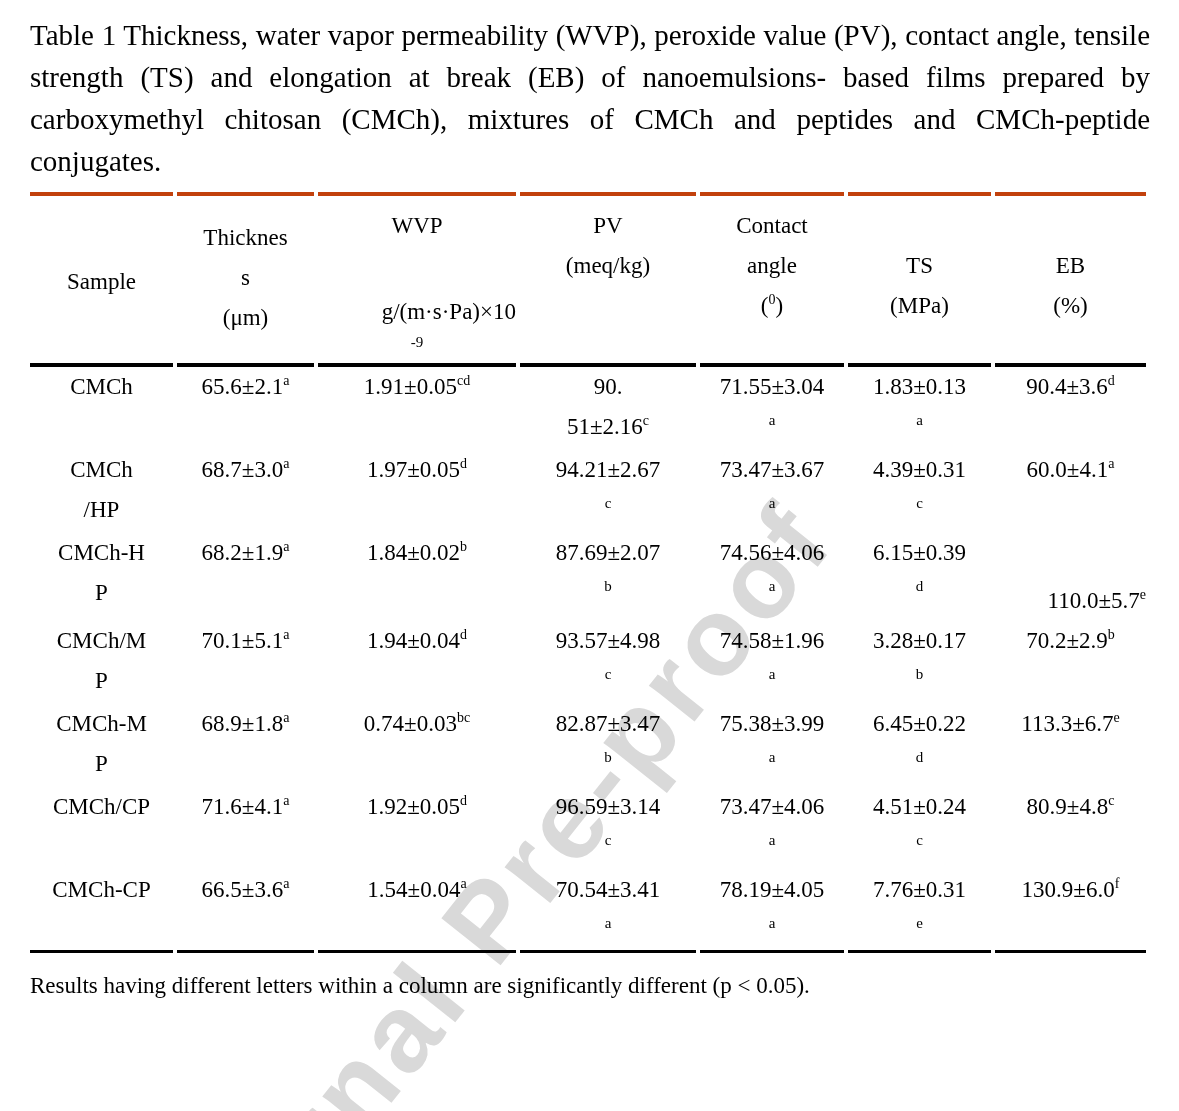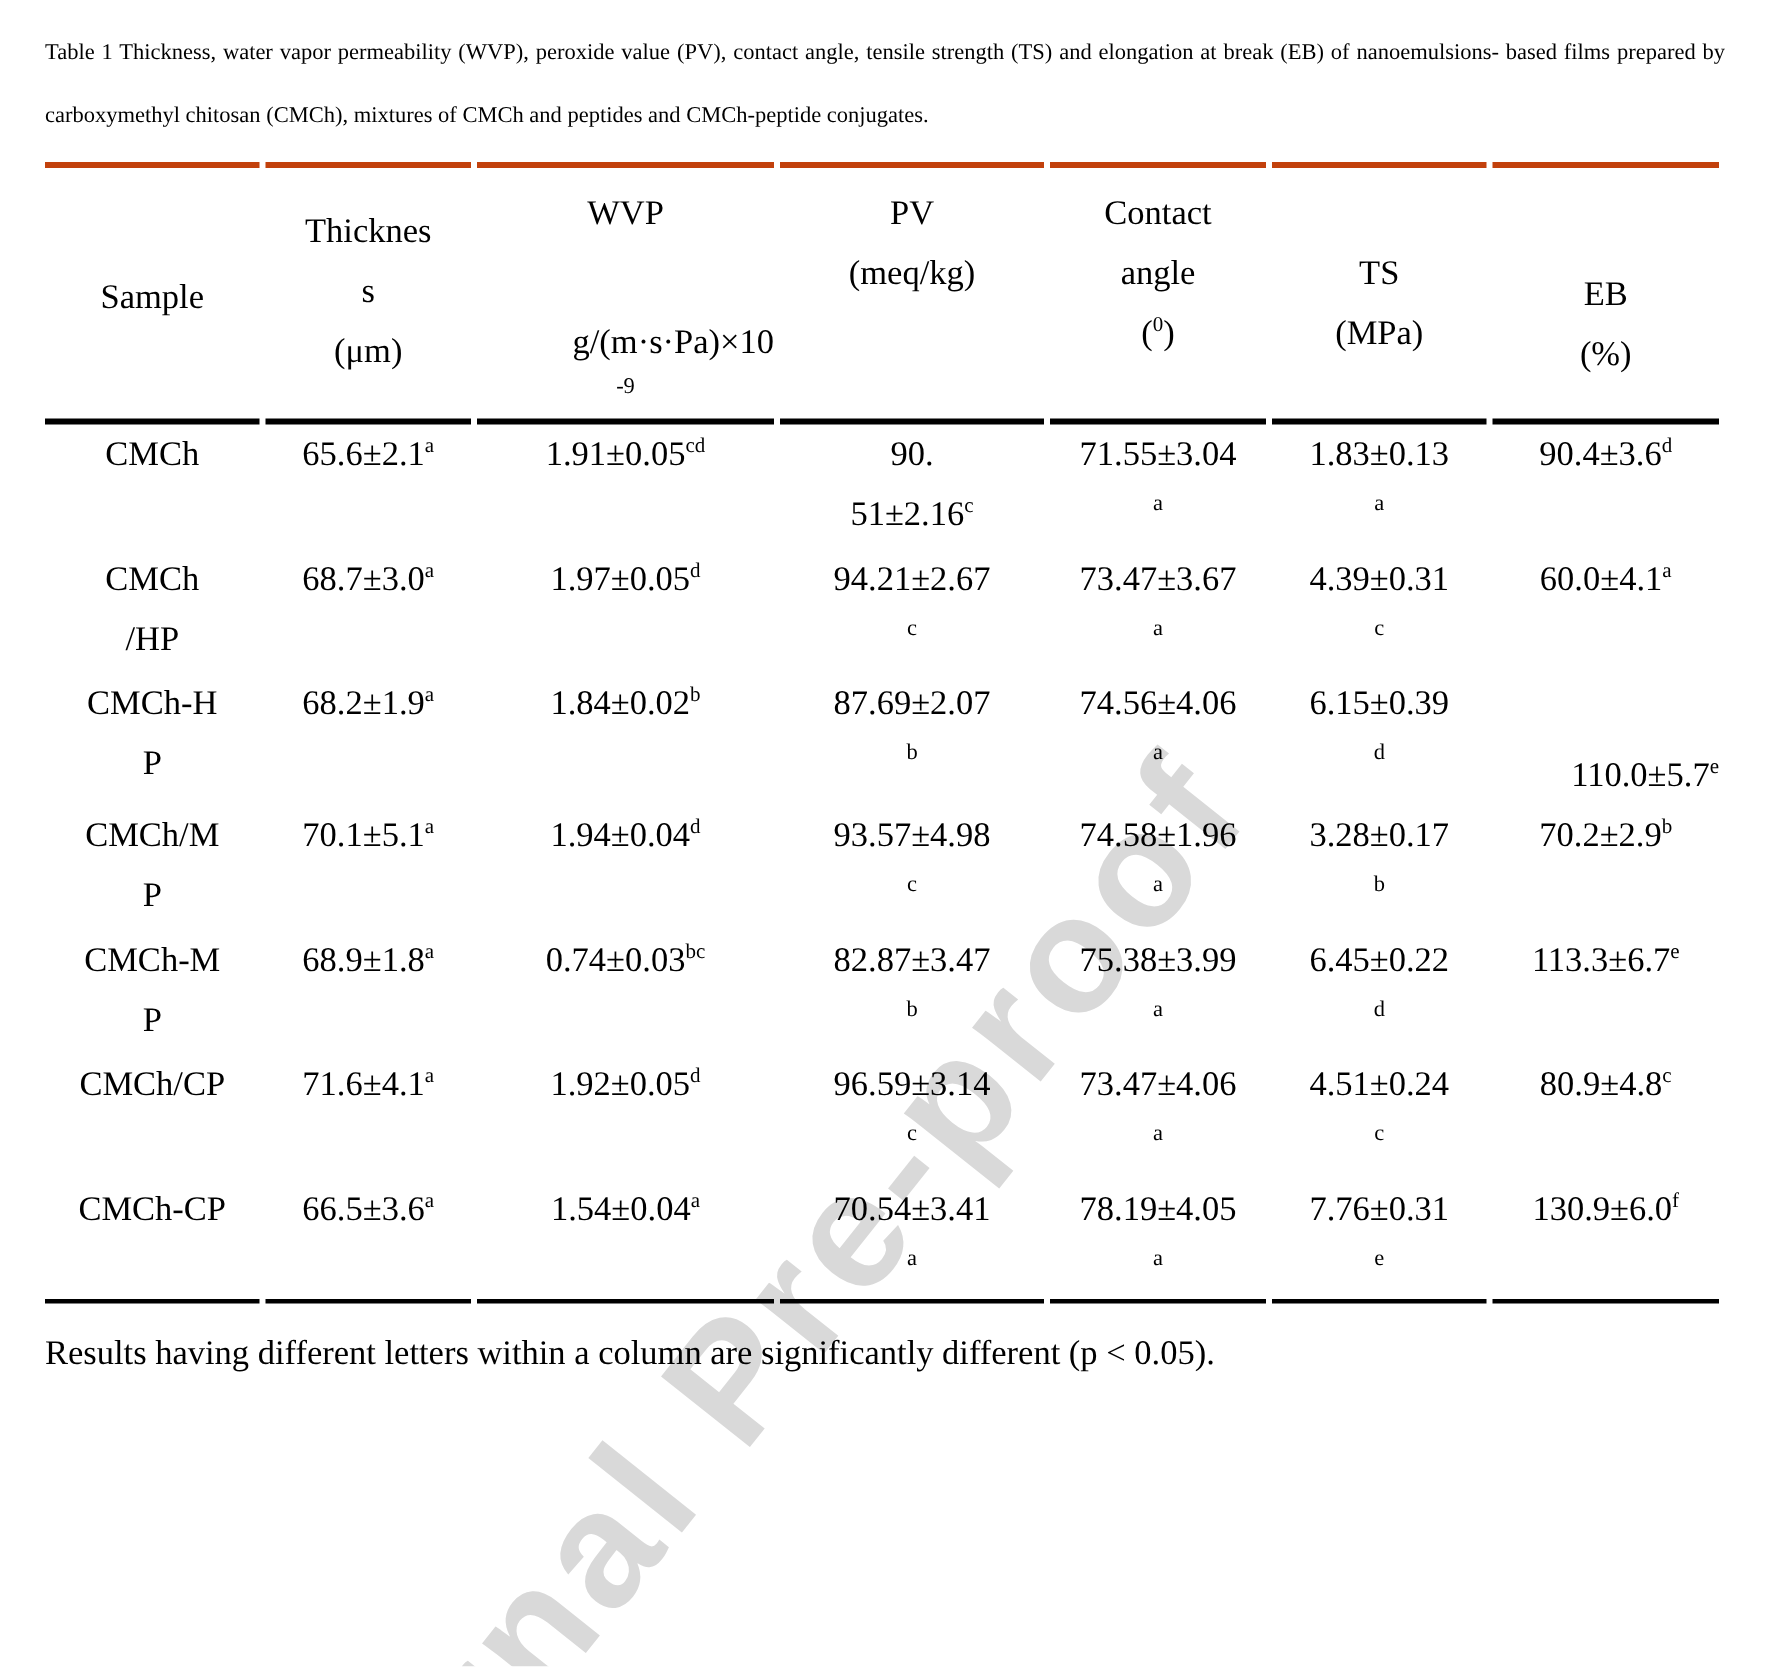--- a/index.html
+++ b/index.html
@@ -25,21 +25,21 @@
     color: #d9d9d9;
     white-space: nowrap;
     z-index: 0;
     user-select: none;
   }
   .content { position: relative; z-index: 1; }
 
   .caption {
     margin: 14px 29px 0 30px;
     width: 1120px;
-    font-size: 15px;
+    font-size: 29px;
     line-height: 42px;
     text-align: justify;
   }
 
   table.tbl {
     margin-left: 26px;
     margin-top: 10px;
     border-collapse: separate;
     border-spacing: 4px 0;
     table-layout: fixed;
@@ -56,21 +56,21 @@
     font-size: 23px;
   }
   .hl { line-height: 40px; }
   .h-sample .hl1 { margin-top: 66px; }
   .h-thickness .hl1 { margin-top: 22px; }
   .h-wvp .hl1 { margin-top: 10px; }
   .h-wvp .hl2 { margin-top: 46px; text-align: right; }
   .h-pv .hl1 { margin-top: 10px; }
   .h-contact .hl1 { margin-top: 10px; }
   .h-ts .hl1 { margin-top: 50px; }
-  .h-eb .hl1 { margin-top: 64px; }
+  .h-eb .hl1 { margin-top: 50px; }
   .small-line { font-size: 15px; line-height: 20px; }
 
   
   .tbl tbody tr { height: 83px; }
   .tbl tbody td {
     vertical-align: top;
     text-align: center;
     font-size: 23px;
   }
   .cl { line-height: 40px; }

